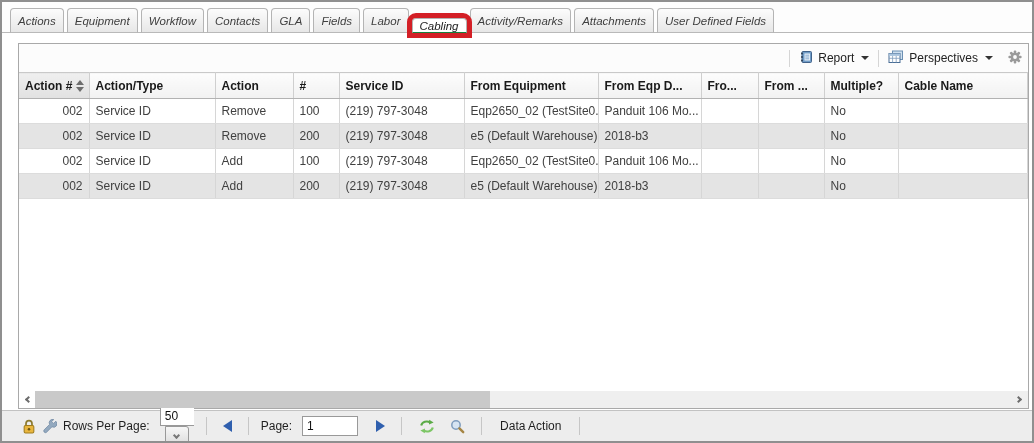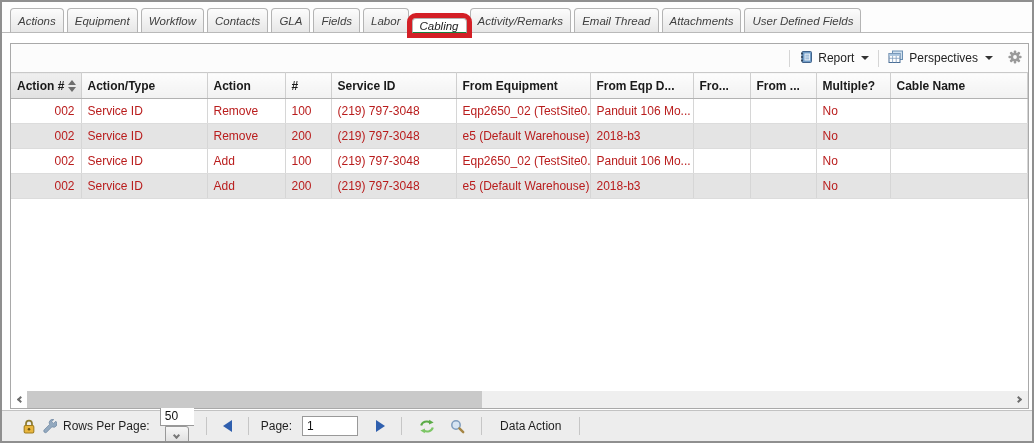--- a/index.html
+++ b/index.html
@@ -8,39 +8,39 @@
 
   
   .tabbar { height:31px; flex:0 0 31px; display:flex; align-items:flex-end; padding-left:8px; background:#fdfdfd; border-bottom:1px solid #b9b9b9; position:relative; z-index:5;font-style:italic; }
   .tab { height:25px; display:flex; align-items:center; padding:0 7px; margin-right:3px; margin-bottom:-1px;
          background:linear-gradient(#fcfcfc,#e7e7e7); border:1px solid #b4b4b4; border-bottom:1px solid #b9b9b9;
          border-radius:4px 4px 0 0; font-size:11.5px; color:#3f3f3f; white-space:nowrap; cursor:default; }
   .tab.active { background:#fff; height:15px; border-bottom:1px solid #15803d; color:#222;
                 outline:5px solid var(--annotation-red,#d31f26); z-index:6; position:relative; }
 
   
-  .content { flex:1 1 auto; display:flex; padding:10px 3px 1px 8px; background:#fff; min-height:0; }
+  .content { flex:1 1 auto; display:flex; padding:10px 3px 1px 16px; background:#fff; min-height:0; }
   .panel { flex:1; border:1px solid #a9a9a9; display:flex; flex-direction:column; background:#fff; min-width:0; }
 
   .panel-toolbar { height:28px; flex:0 0 28px; display:flex; align-items:center; justify-content:flex-end; gap:6px; padding:0 6px; background:#fcfcfc; }
   .tbtn { display:flex; align-items:center; gap:5px; background:transparent; border:0; font-family:inherit; font-size:12px; color:#222; cursor:default; padding:2px 3px; }
   .tsep { width:1px; height:17px; background:#d5d5d5; }
   .caret-down { width:0; height:0; border-left:4px solid transparent; border-right:4px solid transparent; border-top:4px solid #333; margin-left:2px; }
   .gearbtn { background:transparent; border:0; margin-left:6px; display:flex; align-items:center; }
 
   
   table { border-collapse:collapse; table-layout:fixed; width:100%; }
   thead th { height:26px; font-size:12px; font-weight:bold; color:#1a1a1a; text-align:left; padding:0 6px;
              background:linear-gradient(#fdfdfd,#f1f1f1); border-top:1px solid #c9c9c9; border-bottom:1px solid #b2b2b2; border-right:1px solid #cfcfcf; white-space:nowrap; overflow:hidden; }
   thead th.sorted { background:linear-gradient(#efefef,#e1e1e1); }
   .th-flex { display:flex; align-items:center; justify-content:space-between; }
   .sorticon { display:inline-flex; flex-direction:column; gap:2px; margin-left:4px; }
   .sorticon .up { width:0;height:0;border-left:4px solid transparent;border-right:4px solid transparent;border-bottom:5px solid #6e6e6e; }
   .sorticon .dn { width:0;height:0;border-left:4px solid transparent;border-right:4px solid transparent;border-top:5px solid #6e6e6e; }
-  tbody td { height:25px; font-size:12px; color:#b91c1c; padding:0 6px; border-bottom:1px solid #dcdcdc; border-right:1px solid #d6d6d6; white-space:nowrap; overflow:hidden; background:#fff; }
+  tbody td { height:25px; font-size:12px; color:#404040; padding:0 6px; border-bottom:1px solid #dcdcdc; border-right:1px solid #d6d6d6; white-space:nowrap; overflow:hidden; background:#fff; }
   tbody tr.alt td { background:var(--row-stripe,#e4e4e4); }
   td.num { text-align:right; }
 
   .filler { flex:1 1 auto; background:#fff; }
 
   
   .hscroll { flex:0 0 17px; height:17px; position:relative; background:#fff; display:flex; align-items:stretch; }
   .hs-btn { width:16px; display:flex; align-items:center; justify-content:center; background:#fff; border:0; }
   .hs-thumb { width:455px; background:#c9c9c9; }
   .hs-track { flex:1; background:#efefef; display:flex; justify-content:flex-end; align-items:center; }
@@ -70,21 +70,20 @@
   <div class="tabbar">
     <div class="tab">Actions</div>
     <div class="tab">Equipment</div>
     <div class="tab">Workflow</div>
     <div class="tab">Contacts</div>
     <div class="tab">GLA</div>
     <div class="tab">Fields</div>
     <div class="tab">Labor</div>
     <div class="tab active">Cabling</div>
     <div class="tab">Activity/Remarks</div>
-    <div class="tab">Email Thread</div>
     <div class="tab">Attachments</div>
     <div class="tab">User Defined Fields</div>
   </div>
 
   <div class="content">
     <div class="panel">
 
       <div class="panel-toolbar">
         <div class="tsep"></div>
         <button class="tbtn">

